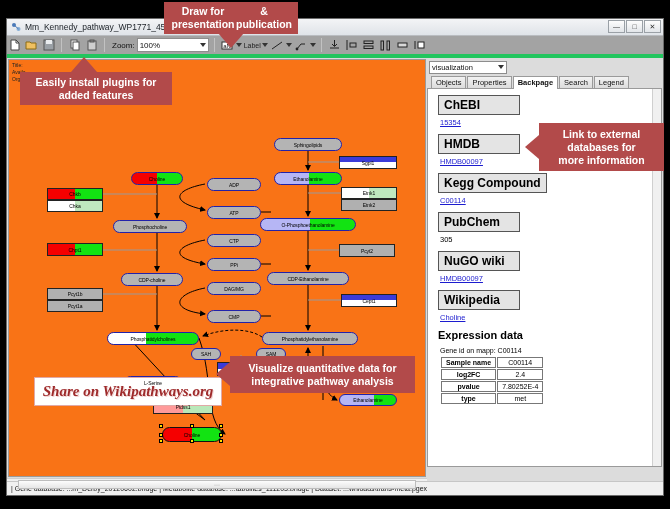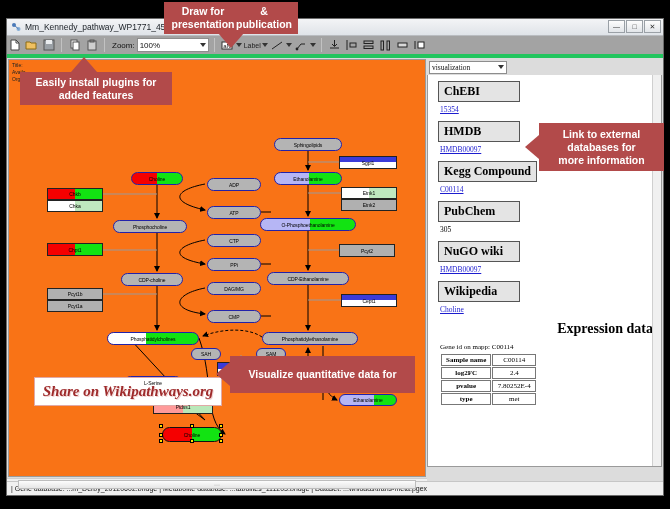--- a/index.html
+++ b/index.html
@@ -51,21 +51,21 @@
     font-size:8px;padding:0 2px;color:#111;
   }
   .caret{ width:0;height:0;border-left:3px solid transparent;border-right:3px solid transparent;border-top:4px solid #333; }
   .tb-drop{ display:flex;align-items:center;gap:1px; }
 
   
   #content{ flex:1; display:flex; min-height:0; background:#dcdcdc; }
   #left-pane{ position:relative; flex:0 0 418px; background:#fff; border:1px solid #9a9a9a;
               margin:1px; overflow:hidden; }
   #canvas{ position:absolute; inset:0; background:#f97316; }
-  #right-pane{ flex:1; display:flex; flex-direction:column; margin:1px 1px 14px 0; min-width:0;font-family:Liberation Serif, serif; }
+  #right-pane{ flex:1; display:flex; flex-direction:column; margin:1px 1px 14px 0; min-width:0; }
 
   
   #meta-labels{ position:absolute; left:3px; top:2px; font-size:5px; line-height:7px; color:#222; }
 
   
   .node{
     position:absolute; display:flex; align-items:center; justify-content:center;
     font-size:5px; color:#000; text-align:center; white-space:nowrap;
     letter-spacing:-.1px;
   }
@@ -108,21 +108,21 @@
   #backpage{ flex:1; background:#fff; border:1px solid #9a9a9a; border-top:none;
              overflow:hidden; padding:6px 8px 0 10px; position:relative; }
   .bp-head{
     display:inline-block; min-width:82px; border:1px solid #555;
     background:#e4e4e4; font-size:12px; font-weight:bold; color:#000;
     padding:2px 5px; margin-bottom:3px;
   }
   .bp-link{ font-size:7.5px; color:#1c1ccf; text-decoration:underline; display:block;
             margin:0 0 7px 2px; }
   .bp-plain{ font-size:7.5px; color:#000; display:block; margin:0 0 7px 2px; }
-  .bp-exp{ font-size:14px; font-weight:bold; color:#000; margin:2px 0 6px 0;text-align:right; }
+  .bp-exp{ font-size:11px; font-weight:bold; color:#000; margin:2px 0 6px 0; }
   .bp-geneid{ font-size:7px; color:#000; margin:0 0 2px 2px; }
   table.bp-table{ border-collapse:separate; border-spacing:1px; margin-left:2px; }
   table.bp-table td{ border:1px solid #777; background:#fff; font-size:7px;
                      text-align:center; padding:1px 4px; min-width:44px; }
   table.bp-table td.k{ font-weight:bold; }
   #bp-scroll{ position:absolute; right:0; top:0; width:9px; height:100%; background:#f0f0f0;
               border-left:1px solid #cfcfcf; }
 
   
   #status-bar{
@@ -460,20 +460,27 @@
         <span class="sb-arrow">►</span>
       </div>
     </div>
 
     <div id="right-pane">
       <div id="vis-combo-row">
         <span class="vis-combo">
           <span>visualization</span>
           <span class="caret"></span>
         </span>
+      </div>
+      <div id="tabs">
+        <span class="tab">Objects</span>
+        <span class="tab">Properties</span>
+        <span class="tab active">Backpage</span>
+        <span class="tab">Search</span>
+        <span class="tab">Legend</span>
       </div>
 
       <div id="backpage">
         <div id="bp-sections"><div class="bp-head">ChEBI</div><a class="bp-link">15354</a><div class="bp-head">HMDB</div><a class="bp-link">HMDB00097</a><div class="bp-head">Kegg Compound</div><a class="bp-link">C00114</a><div class="bp-head">PubChem</div><a class="bp-plain">305</a><div class="bp-head">NuGO wiki</div><a class="bp-link">HMDB00097</a><div class="bp-head">Wikipedia</div><a class="bp-link">Choline</a></div>
 
         <div class="bp-exp">Expression data</div>
         <div class="bp-geneid">Gene id on mapp: C00114</div>
         <table class="bp-table">
           <tbody id="bp-table-body">
               <tr>
@@ -518,14 +525,15 @@
 
 <div class="callout" style="left:539px;top:123px;width:125px;height:48px;flex-direction:column;">
   <span>Link  to external</span>
   <span>databases  for</span>
   <span>more information</span>
 </div>
 <div class="arrow-left" style="left:525px;top:135px;"></div>
 
 <div class="callout" style="left:230px;top:356px;width:185px;height:37px;flex-direction:column;">
   <span>Visualize quantitative data  for</span>
+  <span>integrative pathway analysis</span>
 </div>
 <div class="arrow-left" style="left:216px;top:362px;"></div>
 
 </body></html>

